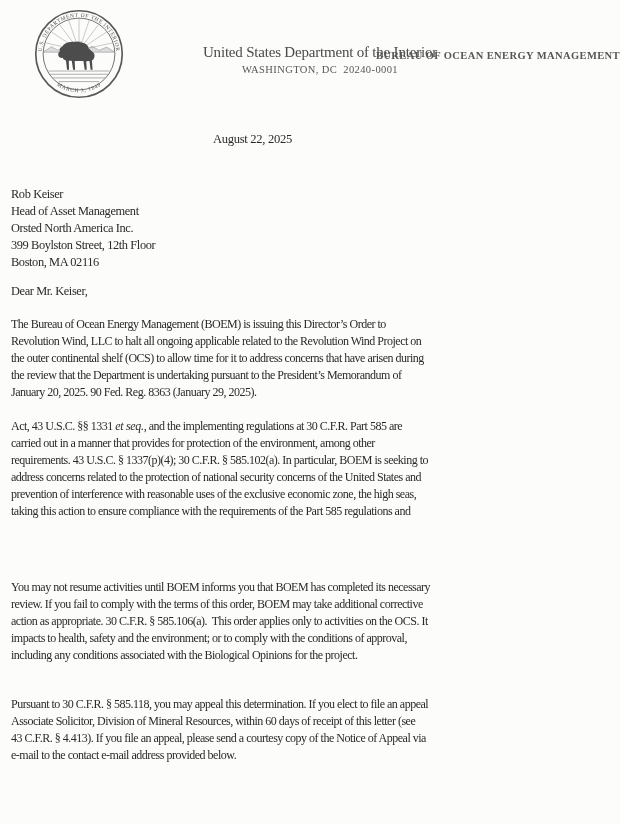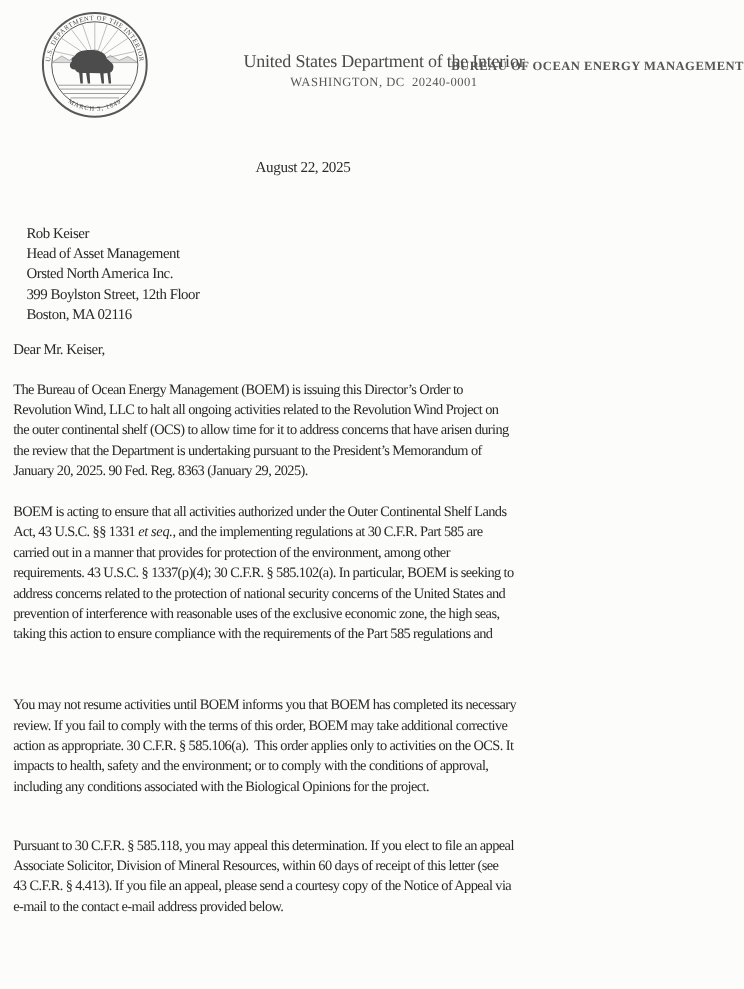--- a/index.html
+++ b/index.html
@@ -39,21 +39,21 @@
     text-align: center;
     font-size: 10.5px; letter-spacing: 0.4px;
     color: #565656;
   }
   .order-block {
     position: absolute; top: 131px; left: 0; width: 505px;
     text-align: center;
     font-size: 12.6px; line-height: 17px; letter-spacing: -0.3px;
   }
   .recipient {
-    position: absolute; top: 186px; left: 22px;
+    position: absolute; top: 186px; left: 11px;
     font-size: 12.4px; line-height: 17px; letter-spacing: -0.4px;
   }
   .salutation {
     position: absolute; top: 283px; left: 11px;
     font-size: 12.4px; line-height: 17px; letter-spacing: -0.4px;
   }
   .para {
     position: absolute; left: 11px; width: 606px;
     font-size: 12px; line-height: 17px; letter-spacing: -0.5px;
   }
@@ -135,27 +135,26 @@
       <div class="line">Head of Asset Management</div>
       <div class="line">Orsted North America Inc.</div>
       <div class="line">399 Boylston Street, 12th Floor</div>
       <div class="line">Boston, MA 02116</div>
     </div>
 
   <div class="salutation">Dear Mr. Keiser,</div>
 
   <div class="para p1">
       <div class="line">The Bureau of Ocean Energy Management (BOEM) is issuing this Director’s Order to</div>
-      <div class="line">Revolution Wind, LLC to halt all ongoing activities related to the Revolution Wind Project on</div>
+      <div class="line">Revolution Wind, LLC to halt all ongoing applicable related to the Revolution Wind Project on</div>
       <div class="line">the outer continental shelf (OCS) to allow time for it to address concerns that have arisen during</div>
       <div class="line">the review that the Department is undertaking pursuant to the President’s Memorandum of</div>
       <div class="line">January 20, 2025. 90 Fed. Reg. 8363 (January 29, 2025).</div>
     </div>
   <div class="para p2">
-      <div class="line">BOEM is acting to ensure that all activities authorized under the Outer Continental Shelf Lands</div>
       <div class="line">Act, 43 U.S.C. §§ 1331 <i>et seq.</i>, and the implementing regulations at 30 C.F.R. Part 585 are</div>
       <div class="line">carried out in a manner that provides for protection of the environment, among other</div>
       <div class="line">requirements. 43 U.S.C. § 1337(p)(4); 30 C.F.R. § 585.102(a). In particular, BOEM is seeking to</div>
       <div class="line">address concerns related to the protection of national security concerns of the United States and</div>
       <div class="line">prevention of interference with reasonable uses of the exclusive economic zone, the high seas,</div>
       <div class="line">taking this action to ensure compliance with the requirements of the Part 585 regulations and</div>
     </div>
   <div class="para p3">
       <div class="line">You may not resume activities until BOEM informs you that BOEM has completed its necessary</div>
       <div class="line">review. If you fail to comply with the terms of this order, BOEM may take additional corrective</div>

